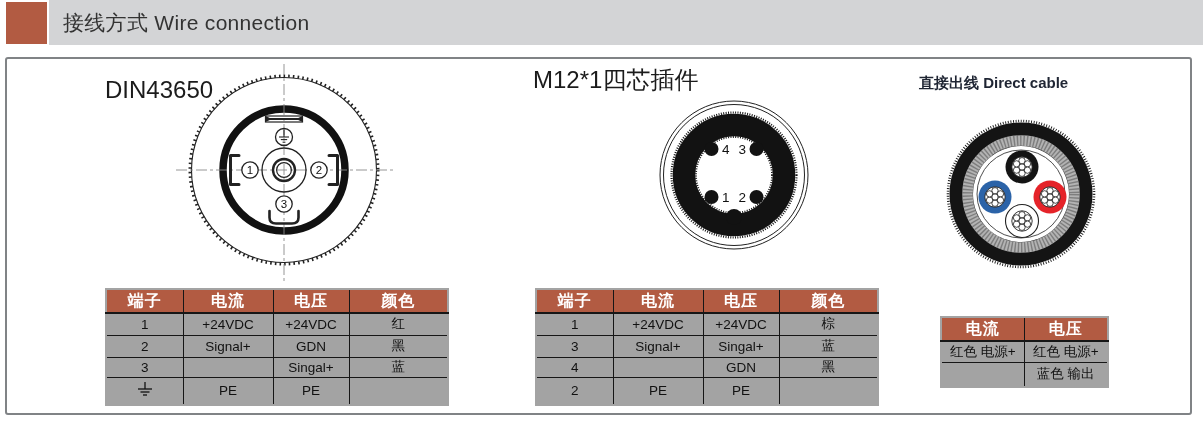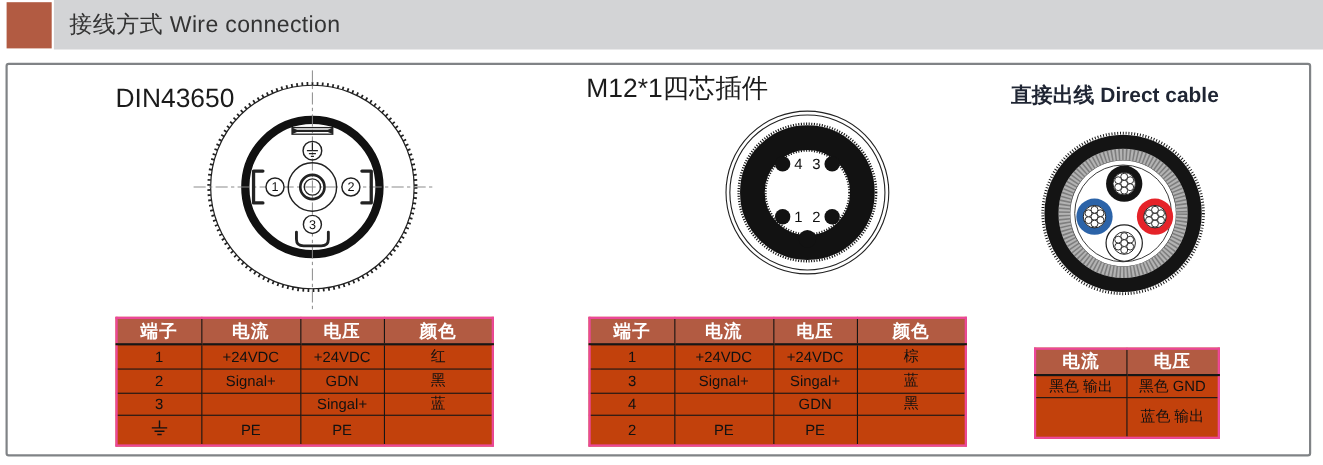--- a/index.html
+++ b/index.html
@@ -14,25 +14,25 @@
   .page-title{
     left:63px;top:0;height:45px;line-height:45px;
     font-size:21px;color:#333;font-weight:500;letter-spacing:0.3px;
   }
   
   .panel{
     left:5px;top:57px;width:1183px;height:354px;
     border:2px solid #808386;border-radius:3px;background:#fff;
   }
   .conn-label{font-size:24px;color:#1b1b1b;}
-  .cable-label{font-size:19px;font-weight:bold;color:#1f2533;}
+  .cable-label{font-size:15px;font-weight:bold;color:#1f2533;}
   
   table.wiretable{
     position:absolute;border-collapse:collapse;table-layout:fixed;
-    background:#c2410c;border:2px solid #ec4899;
+    background:#a3a3a3;border:2px solid #a3a3a3;
   }
   table.wiretable th{
     background:#b25b42;color:#fff;font-size:16px;font-weight:600;
     border:1px solid #161616;border-bottom:2px solid #161616;
     text-align:center;padding:0;letter-spacing:1px;
   }
   table.wiretable td{
     font-size:13.5px;color:#111;text-align:center;
     border:1px solid #161616;padding:0 2px;
   }
@@ -279,22 +279,22 @@
       <col style="width:83px">
       <col style="width:84px">
     </colgroup>
   <thead>
     <tr style="height:24px">
       <th>电流</th>
       <th>电压</th>
     </tr>
   </thead>
   <tbody>
-    <tr style="height:20px">
-      <td>黑色 输出</td>
-      <td>黑色 GND</td>
-    </tr>
-    <tr style="height:37px">
+    <tr style="height:21px">
+      <td>红色 电源+</td>
+      <td>红色 电源+</td>
+    </tr>
+    <tr style="height:25px">
       <td></td>
       <td>蓝色 输出</td>
     </tr>
   </tbody>
 </table>
 
 </body></html>

